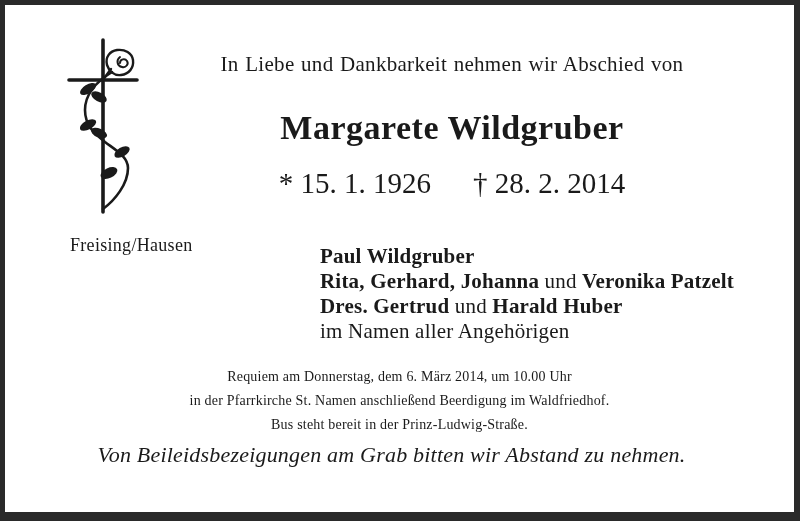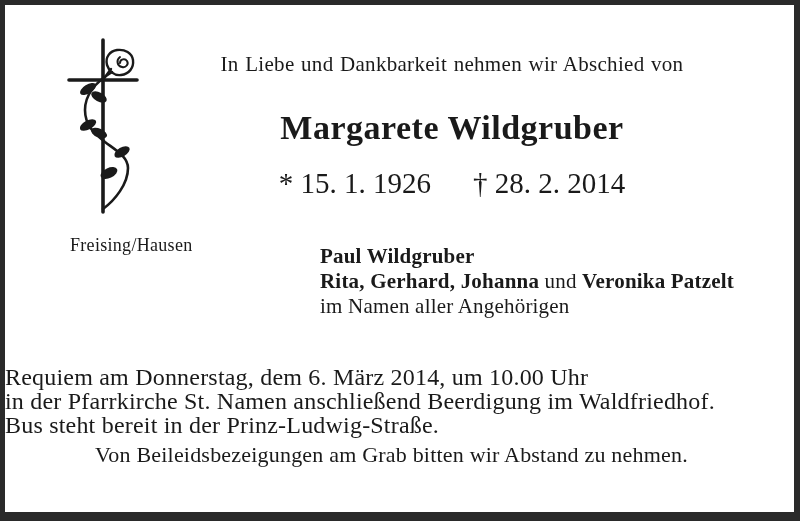--- a/index.html
+++ b/index.html
@@ -78,32 +78,34 @@
     font-size: 21px;
     line-height: 25px;
     letter-spacing: 0.2px;
     margin-top: 11px;
   }
   .b { font-weight: bold; }
   .service {
     position: absolute;
     left: 0; right: 0;
     top: 360px;
-    font-size: 24px;
+    text-align: center;
+    font-size: 14px;
     line-height: 24px;
     letter-spacing: 0.2px;
   }
   .condolence {
     position: absolute;
     left: 0; right: 16px;
     top: 437px;
     text-align: center;
     font-size: 22px;
     line-height: 26px;
     letter-spacing: 0.2px;
+    font-style: italic;
   }
 </style>
 </head>
 <body>
 
 <div class="page">
 
   <svg class="emblem" viewBox="0 0 80 180" xmlns="http://www.w3.org/2000/svg" aria-hidden="true">
     <g stroke="#1a1a1a" fill="none" stroke-linecap="round">
 
@@ -135,20 +137,21 @@
     <div class="dates">
       <span class="birth">* 15. 1. 1926</span><span class="death">† 28. 2. 2014</span>
     </div>
   </div>
 
   <div class="place">Freising/Hausen</div>
 
   <div class="mourners">
       <div><span class="b">Paul Wildgruber</span></div>
       <div><span class="b">Rita, Gerhard, Johanna</span><span> und </span><span class="b">Veronika Patzelt</span></div>
+      <div><span class="b">Dres. Gertrud</span><span> und </span><span class="b">Harald Huber</span></div>
       <div><span>im Namen aller Angehörigen</span></div>
     </div>
 
   <div class="service">
       <div>Requiem am Donnerstag, dem 6. März 2014, um 10.00 Uhr</div>
       <div>in der Pfarrkirche St. Namen anschließend Beerdigung im Waldfriedhof.</div>
       <div>Bus steht bereit in der Prinz-Ludwig-Straße.</div>
     </div>
 
   <div class="condolence">Von Beileidsbezeigungen am Grab bitten wir Abstand zu nehmen.</div>

